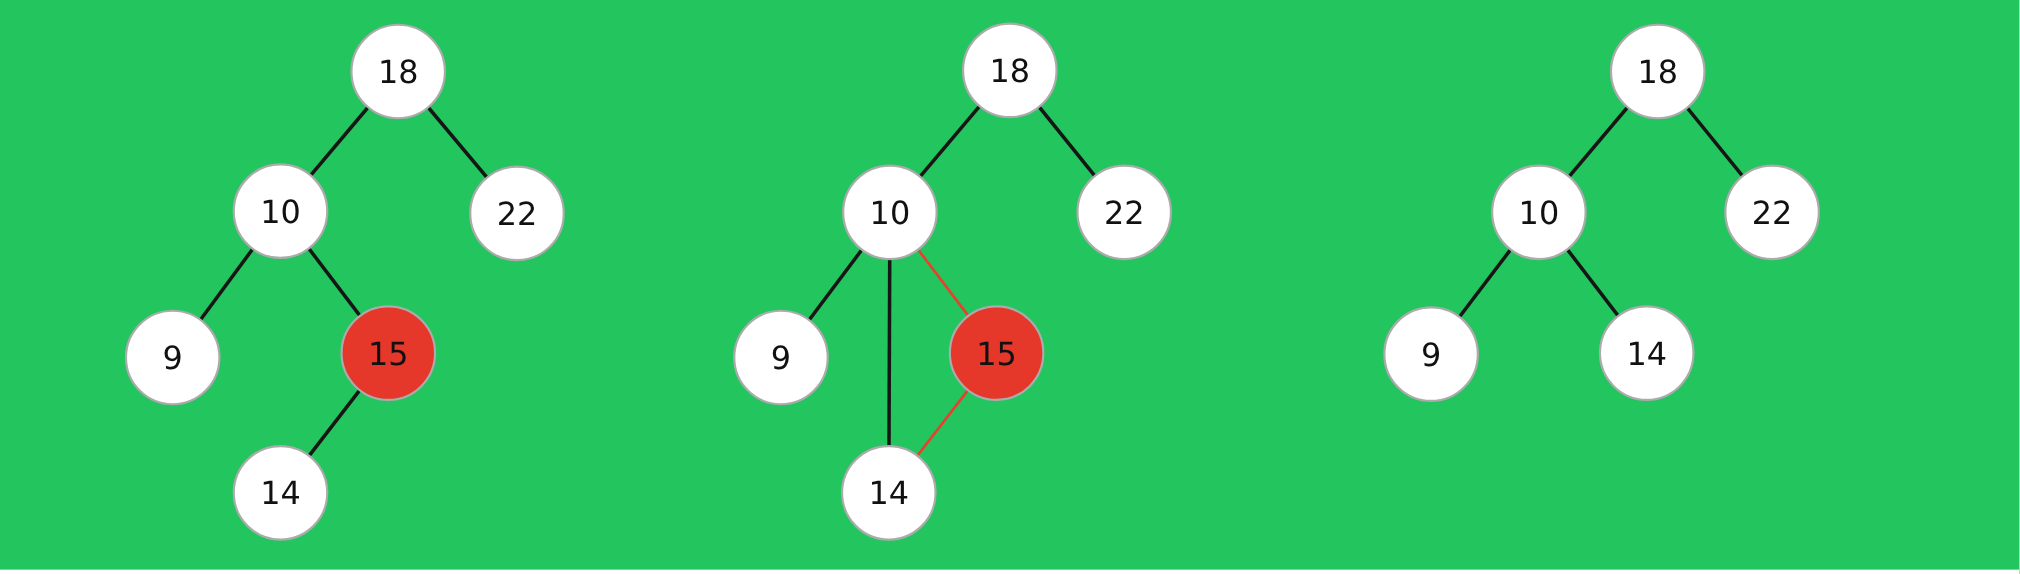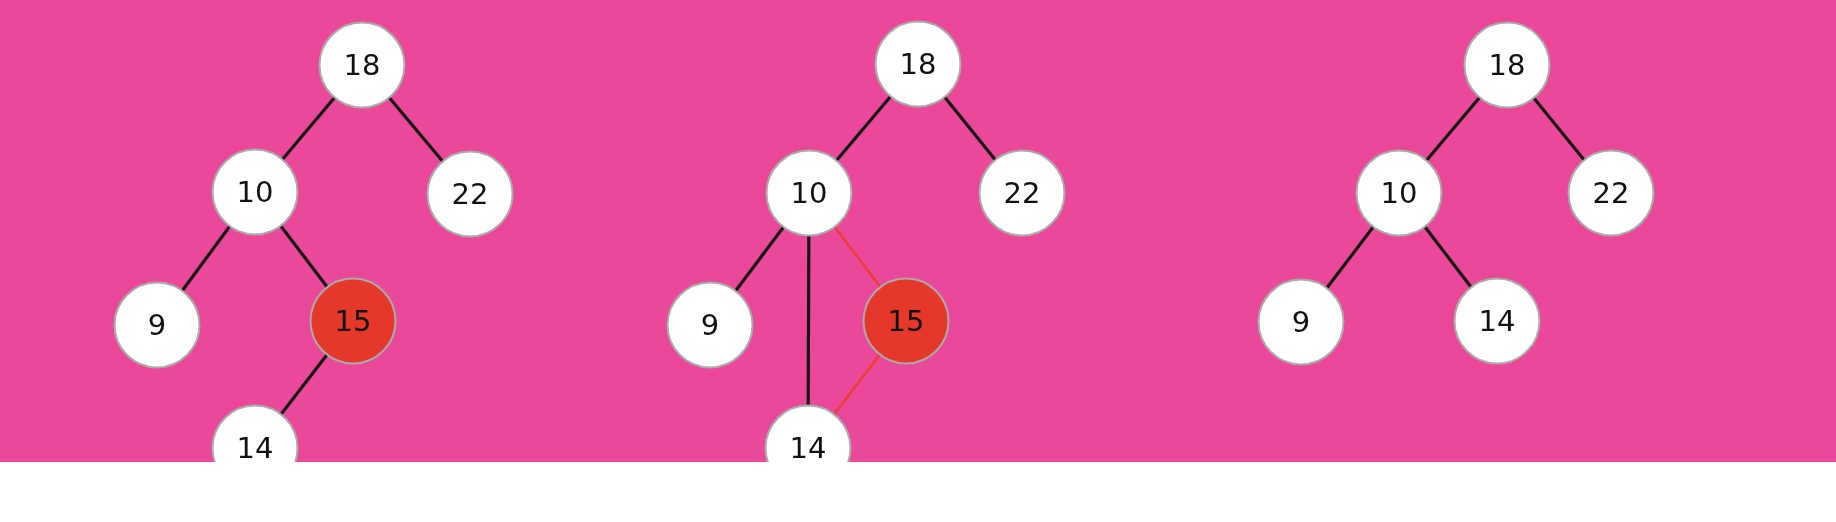--- a/index.html
+++ b/index.html
@@ -3,22 +3,22 @@
 <meta charset="utf-8">
 <style>
   html, body {
     margin: 0;
     padding: 0;
     background: #ffffff;
   }
   .canvas {
     position: relative;
     width: 1836px;
-    height: 462px;
-    background: #ec4899;
+    height: 518px;
+    background: #22c55e;
     overflow: hidden;
   }
   svg {
     display: block;
   }
   .node-label {
     font-family: "DejaVu Sans", "Liberation Sans", sans-serif;
     font-size: 29px;
     font-weight: 400;
   }

